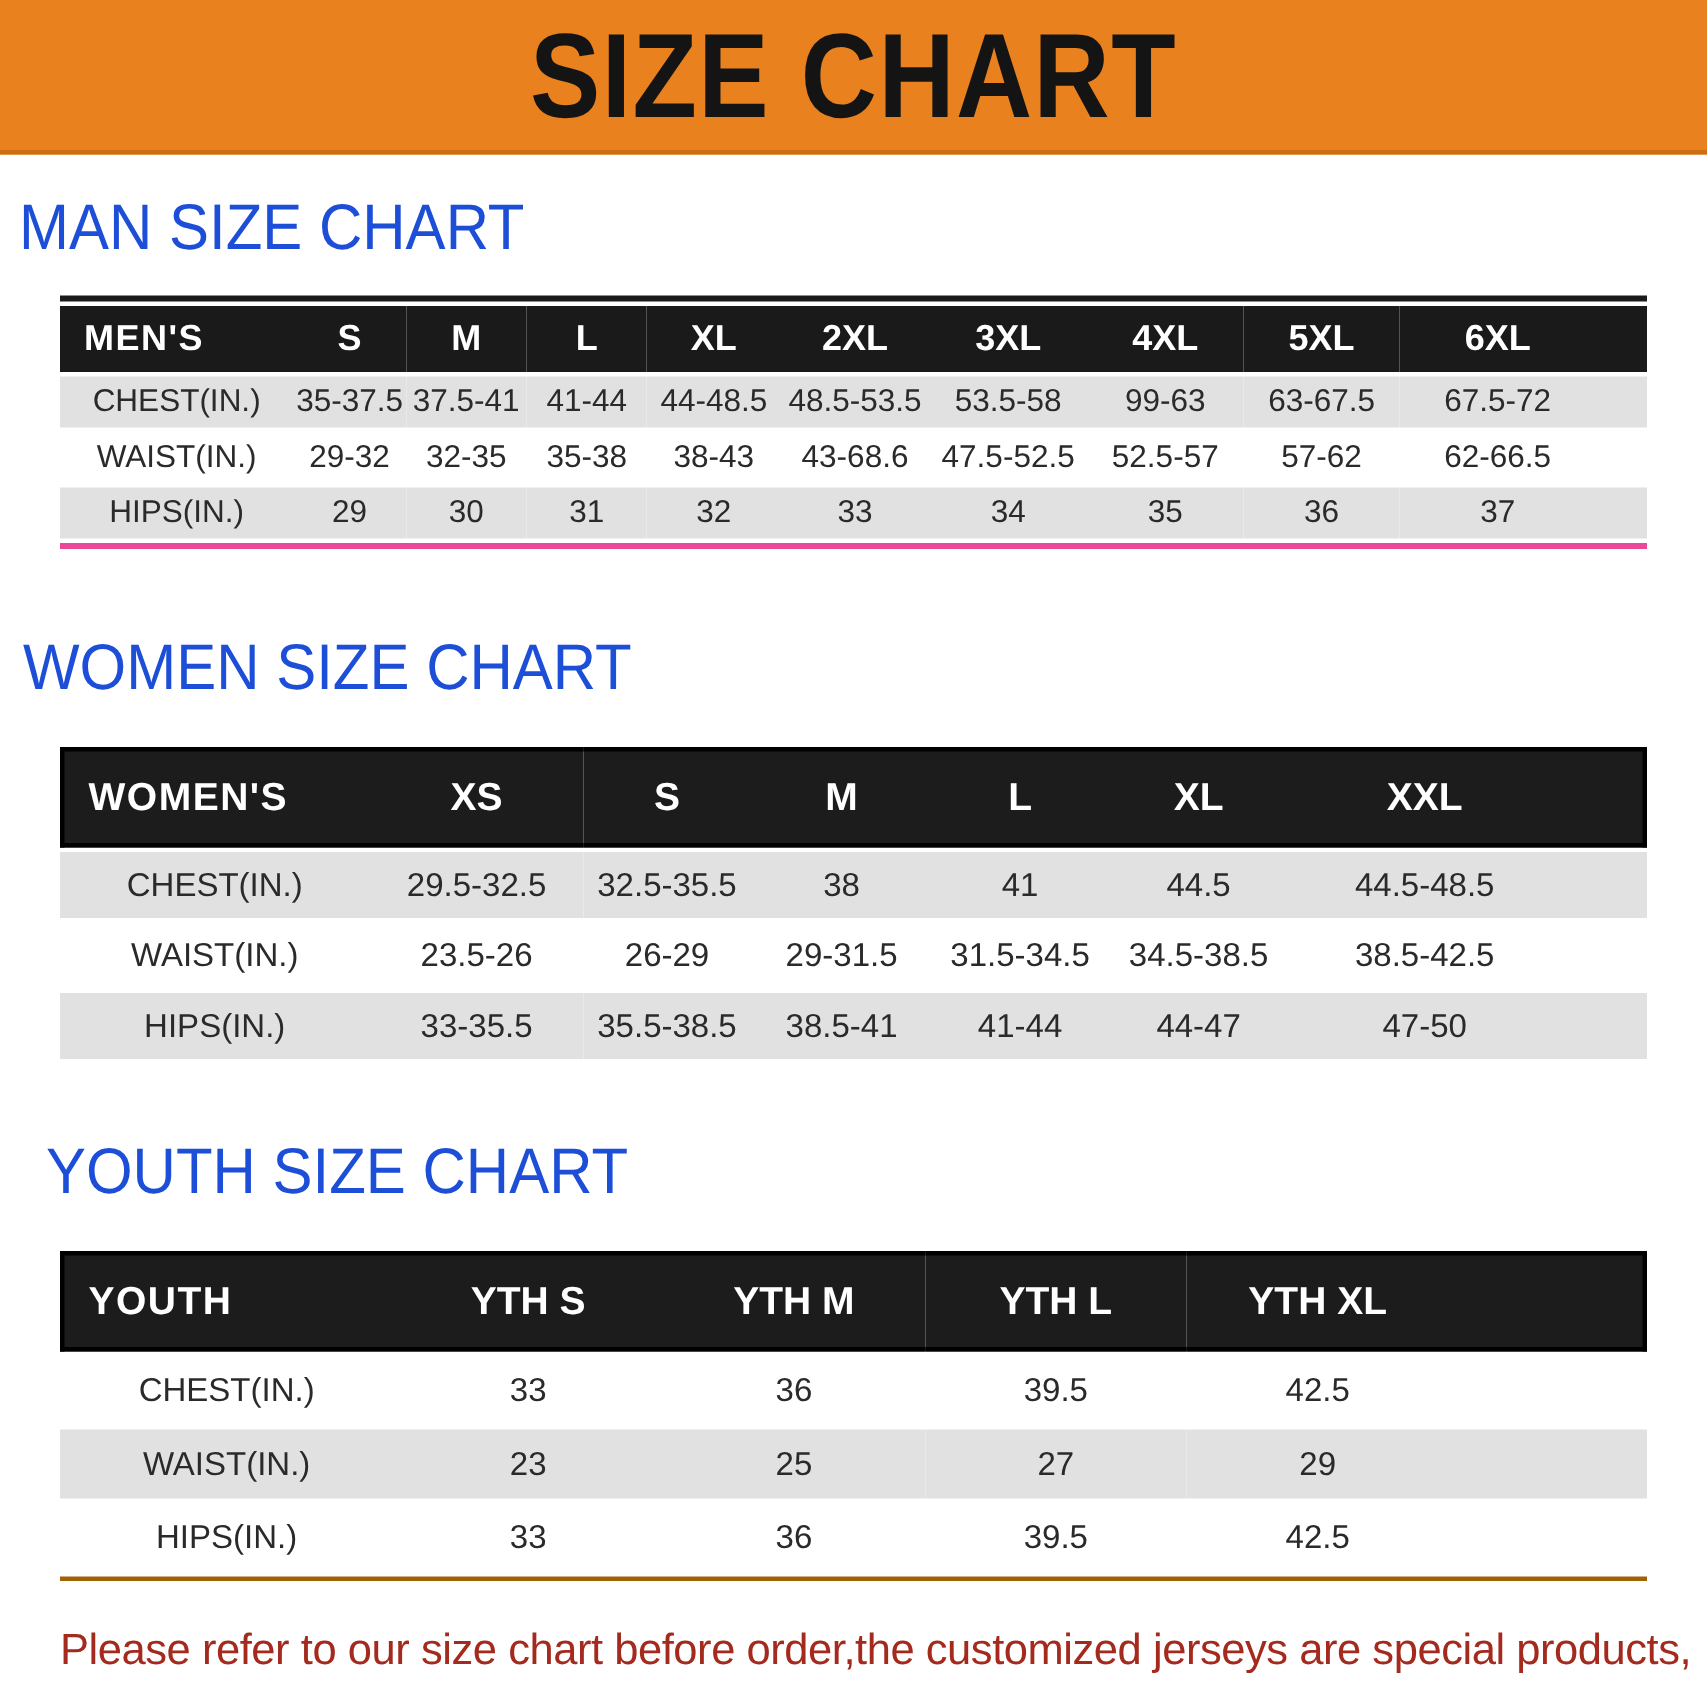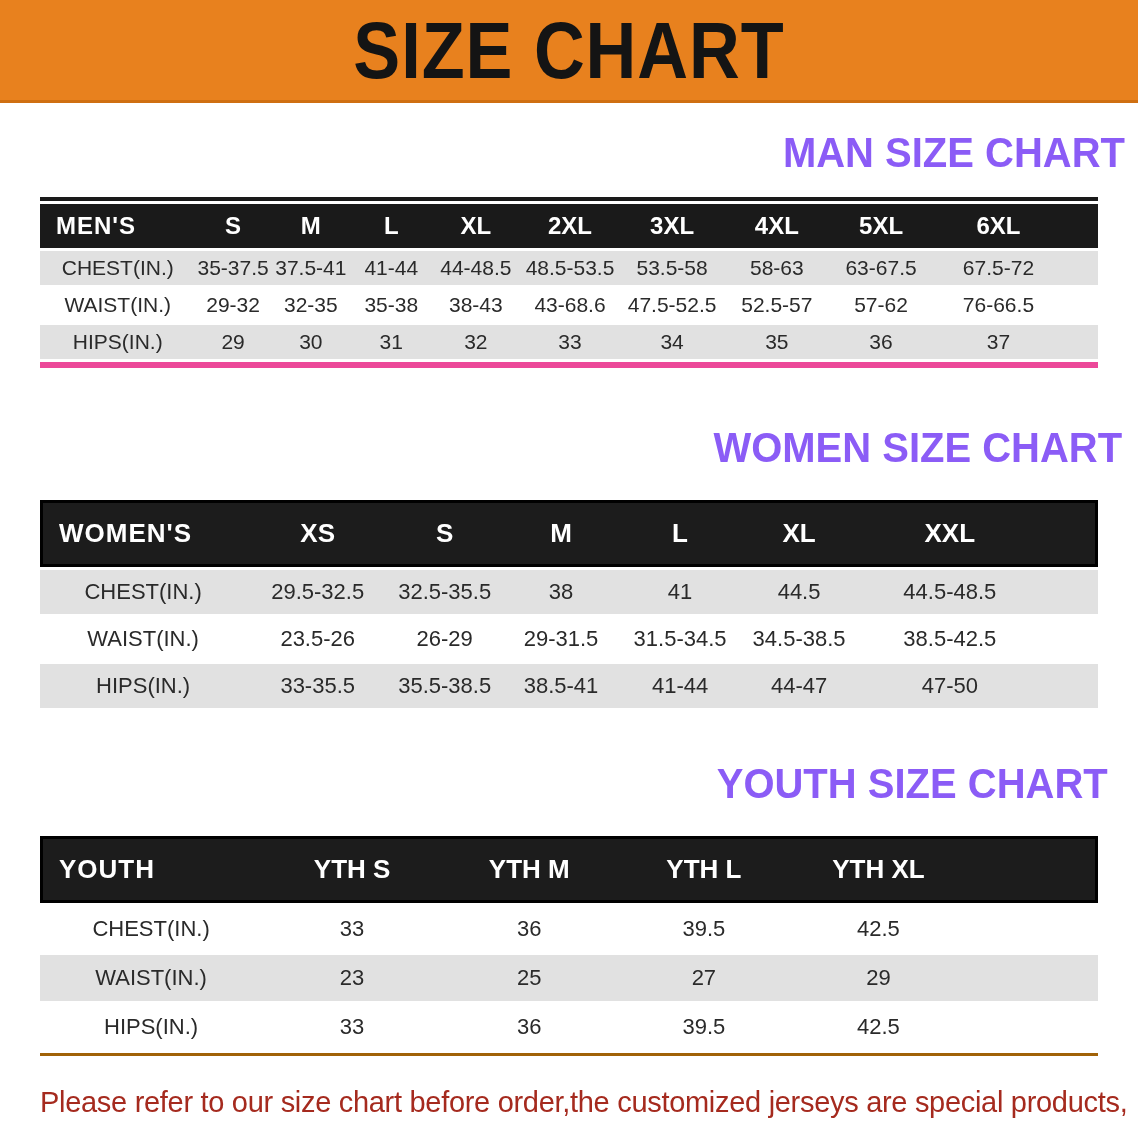--- a/index.html
+++ b/index.html
@@ -11,28 +11,28 @@
   .banner{
     height:100px;background:#E8811E;border-bottom:3px solid #cf6f12;
     display:flex;align-items:center;justify-content:center;
   }
   .banner .btitle{
     font-size:74px;font-weight:bold;color:#141414;
     display:inline-block;transform:scale(0.95,1.08);letter-spacing:1px;
     white-space:nowrap;
   }
   
-  .sec-heading{text-align:right;font-weight:bold;color:#8b5cf6;font-size:43px;white-space:nowrap;}
+  .sec-heading{text-align:left;font-weight:normal;color:#1d4ed8;font-size:43px;white-space:nowrap;}
   .sec-heading span{display:inline-block;transform:scaleX(0.93);}
   .h-man{margin:25px 0 20px;}
   .h-women{margin:55px 0 25px;}
   .h-youth{margin:48px 16px 25px;}
   
   .twrap{margin:0 40px;}
-  .mens-wrap{border-top:4px solid #1a1a1a;border-bottom:6px solid #ec4899;}
+  .mens-wrap{border-top:4px solid #1a1a1a;border-bottom:4px solid #ec4899;}
   .youth-wrap{border-bottom:3px solid #a16207;}
   table.tbl{width:100%;border-collapse:separate;border-spacing:0 3px;table-layout:fixed;}
   .tbl th,.tbl td{text-align:center;overflow:hidden;white-space:nowrap;}
   .hdr th{background:#1a1a1a;color:#ffffff;font-weight:bold;}
   .glabel{text-align:left !important;padding-left:16px !important;letter-spacing:1px;}
   .mens .hdr th{padding:8px 0;font-size:24px;}
   .mens .glabel{font-size:29px;}
   .big .hdr th{padding:15px 0;font-size:26px;background:#1c1c1c;border-top:3px solid #000;border-bottom:3px solid #000;margin-top:12px;}
   .big .hdr th:first-child{border-left:3px solid #000;}
   .big .hdr th:last-child{border-right:3px solid #000;}
@@ -88,36 +88,36 @@
       </thead>
     <tbody>
         <tr class="row gray">
           <td class="rlabel">CHEST(IN.)</td>
           <td class="val">35-37.5</td>
           <td class="val">37.5-41</td>
           <td class="val">41-44</td>
           <td class="val">44-48.5</td>
           <td class="val">48.5-53.5</td>
           <td class="val">53.5-58</td>
-          <td class="val">58-63</td>
+          <td class="val">99-63</td>
           <td class="val">63-67.5</td>
           <td class="val">67.5-72</td>
           <td class="val"></td>
         </tr>
         <tr class="row white">
           <td class="rlabel">WAIST(IN.)</td>
           <td class="val">29-32</td>
           <td class="val">32-35</td>
           <td class="val">35-38</td>
           <td class="val">38-43</td>
           <td class="val">43-68.6</td>
           <td class="val">47.5-52.5</td>
           <td class="val">52.5-57</td>
           <td class="val">57-62</td>
-          <td class="val">76-66.5</td>
+          <td class="val">62-66.5</td>
           <td class="val"></td>
         </tr>
         <tr class="row gray">
           <td class="rlabel">HIPS(IN.)</td>
           <td class="val">29</td>
           <td class="val">30</td>
           <td class="val">31</td>
           <td class="val">32</td>
           <td class="val">33</td>
           <td class="val">34</td>

